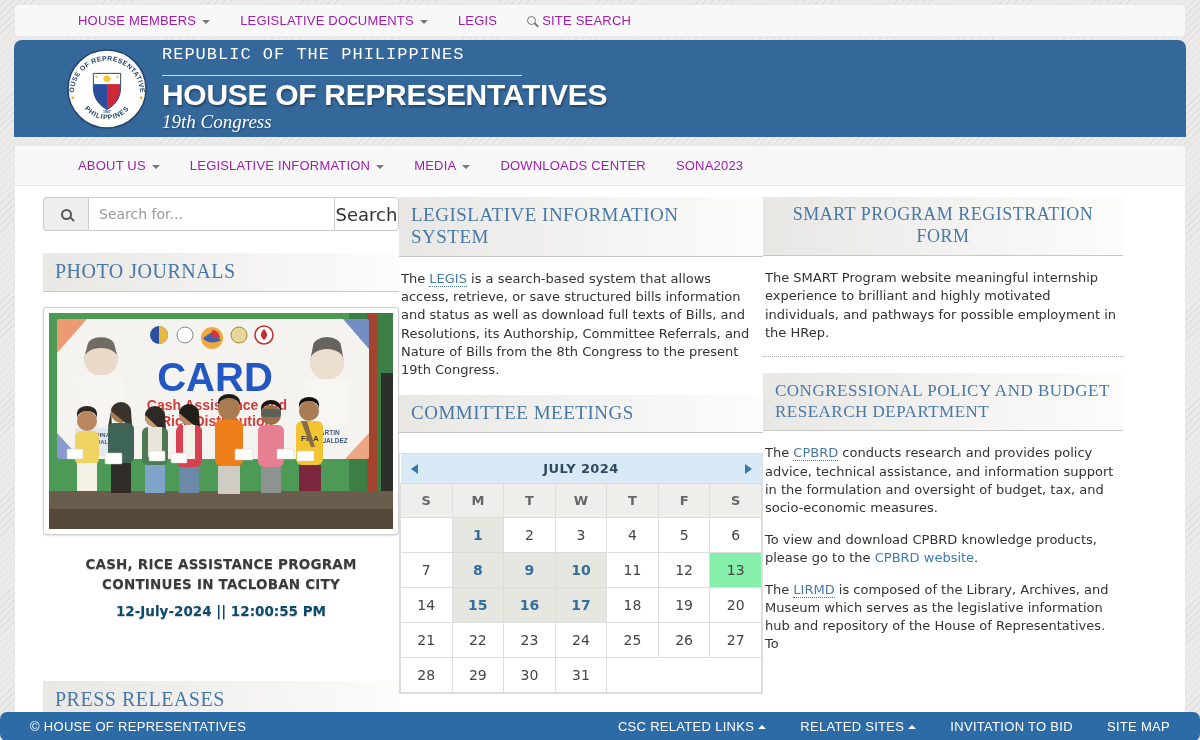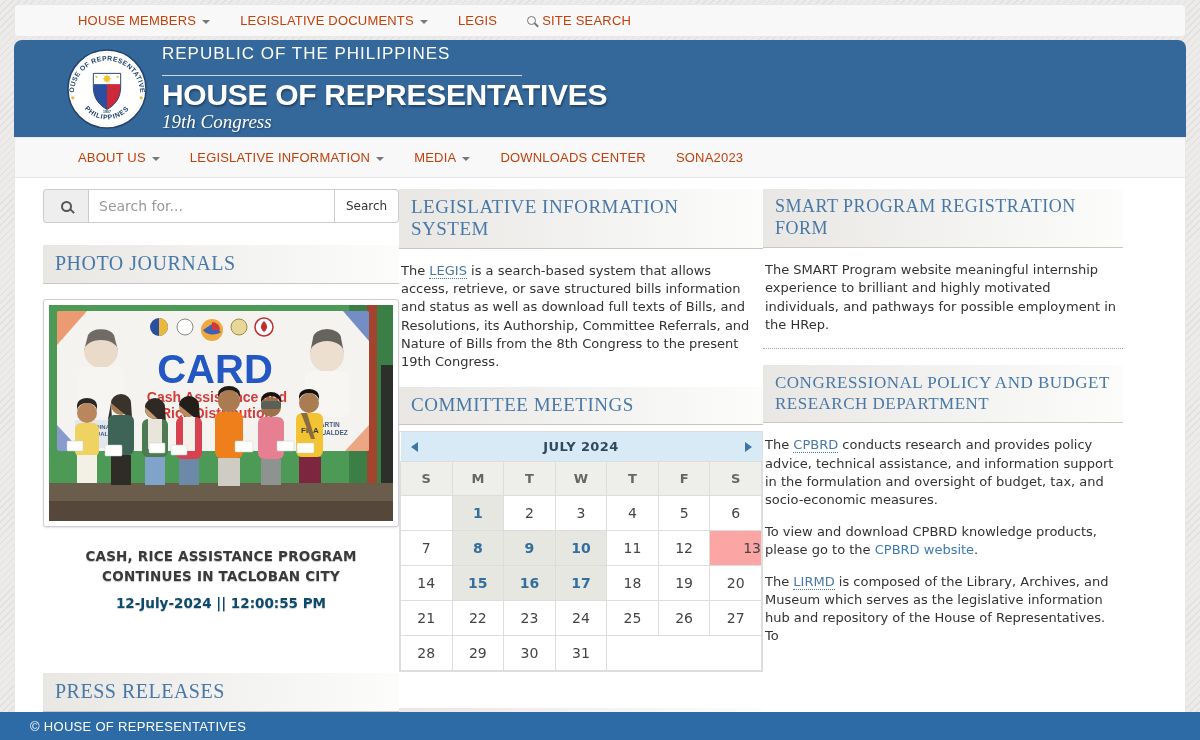--- a/index.html
+++ b/index.html
@@ -12,124 +12,124 @@
   .page { position:relative; width:1200px; height:740px; }
   .container { margin:0 14px; width:1172px; }
 
   
   .topnav {
     margin-top:4px; background:#f8f8f8; border:1px solid #e7e7e7; border-radius:4px;
     height:33px; display:flex; align-items:center; padding-left:48px;
     font-family:"Liberation Sans", sans-serif;
   }
   .topnav .nav-item, .subnav .nav-item {
-    color:#c2410c; font-size:13px; letter-spacing:.2px; padding:0 15px; cursor:pointer;
+    color:#a21caf; font-size:13px; letter-spacing:.2px; padding:0 15px; cursor:pointer;
     display:flex; align-items:center; gap:6px; height:33px; text-transform:uppercase;
   }
   .caret { width:0; height:0; border-left:4px solid transparent; border-right:4px solid transparent;
     border-top:4px solid #777; display:inline-block; margin-top:2px; }
   .mag { position:relative; width:9px; height:9px; border:1.5px solid #777; border-radius:50%; display:inline-block; }
   .mag::after { content:""; position:absolute; width:5px; height:1.5px; background:#777;
     transform:rotate(45deg); right:-4px; bottom:-1px; }
 
   
   .masthead {
     margin-top:3px; background:#34689b; border-radius:8px 8px 0 0; height:97px;
     display:flex; align-items:center; padding-left:52px; position:relative; color:#fff;
   }
   .seal { width:82px; height:82px; flex:0 0 82px; }
   .mast-text { margin-left:14px; width:360px; }
-  .mast-line1 { font-family:Liberation Sans, sans-serif; font-size:17px; letter-spacing:1px;
+  .mast-line1 { font-family:Liberation Mono, monospace; font-size:17px; letter-spacing:1px;
     padding-bottom:11px; border-bottom:1px solid rgba(255,255,255,.75); }
   .mast-line2 { font-family:"Liberation Sans", sans-serif; font-weight:bold; font-size:30px;
     letter-spacing:-.3px; line-height:1.1; margin-top:2px; text-shadow:1px 2px 2px rgba(0,0,0,.35); white-space:nowrap; }
   .mast-line3 { display:flex; justify-content:space-between; font-family:"Liberation Serif", serif;
     font-style:italic; font-size:19px; margin-top:0px; text-shadow:1px 1px 2px rgba(0,0,0,.3); }
 
   
   .subnav {
     background:#f8f8f8; border:1px solid #e7e7e7; height:41px;
-    display:flex; align-items:center; padding-left:48px; font-family:"Liberation Sans", sans-serif;
+    display:flex; align-items:center; padding-left:48px; font-family:"Liberation Sans", sans-serif;margin-top:8px;
   }
   .subnav .nav-item { height:41px; }
 
   
   .main-wrap { background:#fff; border-left:1px solid #e7e7e7; border-right:1px solid #e7e7e7;
     height:560px; display:flex; padding:11px 28px 0 28px; }
   .col-left  { width:356px; flex:0 0 356px; }
   .col-mid   { width:364px; flex:0 0 364px; }
   .col-right { width:360px; flex:0 0 360px; }
 
   .panel-heading {
     font-family:"Liberation Serif", serif; color:#4878a8; font-size:20px; letter-spacing:.5px;
     background:linear-gradient(to right, #e8e7e4, #fcfcfb);
     border-bottom:1px solid #c9c7c3; padding:7px 12px 8px 12px;
   }
   .h-mid { font-size:19px; }
-  .h-smart { font-size:18px; line-height:1.2; }
+  .h-smart { font-size:18px; line-height:1.2;text-align:center; }
   .h-cpbrd { font-size:17px; line-height:1.25; }
   .h-lirmd { font-size:15px; line-height:1.3; }
 
   .body-text { font-size:13px; color:#333; line-height:1.4; margin:13px 2px 0 2px; }
   a.dotted-link { color:#4878a8; text-decoration:none; border-bottom:1px dotted #4878a8; cursor:pointer; }
   a.plain-link { color:#3b7ab5; text-decoration:none; cursor:pointer; }
 
   
   .search-group { display:flex; height:34px; width:100%; }
   .search-addon { width:45px; background:#eee; border:1px solid #ccc; border-right:none;
     border-radius:4px 0 0 4px; display:flex; align-items:center; justify-content:center; }
   .mag-dark { position:relative; width:11px; height:11px; border:2px solid #555; border-radius:50%; display:inline-block; }
   .mag-dark::after { content:""; position:absolute; width:6px; height:2px; background:#555;
     transform:rotate(45deg); right:-5px; bottom:-2px; }
   .search-input { flex:1; border:1px solid #ccc; padding:0 10px; font-size:14px; color:#555;
     font-family:"DejaVu Sans", sans-serif; outline:none; }
   .search-input::placeholder { color:#999; }
   .search-btn { width:64px; background:#fff; border:1px solid #ccc; border-left:none;
-    border-radius:0 4px 4px 0; font-size:12px; color:#333; cursor:pointer; font-family:"DejaVu Sans", sans-serif; }
+    border-radius:0 4px 4px 0; font-size:18px; color:#333; cursor:pointer; font-family:"DejaVu Sans", sans-serif; }
 
   .photo-head { margin-top:22px; }
   .photo-frame { margin-top:15px; background:#fff; border:1px solid #cfcfcf; border-radius:3px;
     padding:5px; box-shadow:0 1px 2px rgba(0,0,0,.12); cursor:pointer; }
   .photo-frame svg { display:block; }
 
   .photo-caption { margin-top:20px; text-align:center; font-size:13.5px; font-weight:bold;
     color:#3a3a3a; letter-spacing:.2px; line-height:1.45; text-shadow:0 1px 1px rgba(0,0,0,.25); }
   .photo-date { margin-top:9px; text-align:center; font-size:13.5px; font-weight:bold; color:#0c4a6e;
     text-shadow:0 1px 1px rgba(0,0,0,.2); }
   .press-head { margin-top:62px; }
 
   
-  .cal-wrap { margin-top:6px; border:1px solid #ddd; }
+  .cal-wrap { margin-top:20px; border:1px solid #ddd; }
   table.cal { width:100%; border-collapse:collapse; font-size:14px; }
   .cal-month td { background:#d8eaf6; padding:7px 10px; }
   .cal-month-inner { display:flex; align-items:center; }
   .cal-title { flex:1; text-align:center; color:#31495e; font-size:13px; font-weight:bold; letter-spacing:.4px; }
   .arr { width:0; height:0; cursor:pointer; }
   .arr-l { border-top:5px solid transparent; border-bottom:5px solid transparent; border-right:7px solid #3a76a8; }
   .arr-r { border-top:5px solid transparent; border-bottom:5px solid transparent; border-left:7px solid #3a76a8; }
   .cal th { background:#eeeeea; border:1px solid #ddd; color:#666; font-size:13px;
     font-weight:bold; padding:9px 0; width:14.28%; }
   .cal td.day { border:1px solid #ddd; text-align:center; padding:9px 0; color:#444; background:#fff; }
   .cal td.meet { background:#e7e7e1; color:#336e9e; font-weight:bold; cursor:pointer; }
-  .cal td.today { background:#fca5a5;text-align:right; }
+  .cal td.today { background:#86efac; }
   .stream-head { margin-top:36px; }
 
   
   .smart-links { display:flex; margin:16px 2px 0 2px; font-size:13.5px; }
   .smart-link { flex:1; color:#2a6496; cursor:pointer; }
   .bullet { color:#1c3e6e; margin-right:6px; }
   .dotted-sep { border-bottom:1px dotted #a9a7a4; margin:14px 0 16px 0; }
   .mt-para2 { margin-top:14px; }
   .head-gap { margin-top:16px; }
 
   
   .footer {
     position:absolute; left:0; top:708px; width:1200px; height:29px; background:#2d6ba6;
     display:flex; align-items:center; color:#fff; font-family:"Liberation Sans", sans-serif;
-    font-size:13px; padding:0 30px 0 30px; z-index:5;
+    font-size:13px; padding:0 30px 0 30px; z-index:5;border-radius:7px;
   }
   .footer-copy { letter-spacing:.3px; }
   .footer-links { margin-left:auto; display:flex; gap:34px; }
   .footer-link { display:flex; align-items:center; gap:4px; cursor:pointer; letter-spacing:.3px; white-space:nowrap; }
   .caret-up { width:0; height:0; border-left:4px solid transparent; border-right:4px solid transparent;
     border-bottom:4px solid #fff; display:inline-block; }
 </style>
 </head>
 <body>
 
@@ -441,15 +441,31 @@
         <p class="body-text mt-para2"><span>To view and download CPBRD knowledge products, please go to the </span><a class="plain-link">CPBRD website</a><span>.</span></p>
 
         <p class="body-text"><span>The </span><a class="dotted-link">LIRMD</a><span> is composed of the Library, Archives, and Museum which serves as the legislative information hub and repository of the House of Representatives. To</span></p>
       </div>
 
     </div>
   </div>
 
   <div class="footer">
     <span class="footer-copy">© HOUSE OF REPRESENTATIVES</span>
+    <div class="footer-links">
+      <span class="footer-link">
+        <span>CSC RELATED LINKS</span>
+        <span class="caret-up"></span>
+      </span>
+      <span class="footer-link">
+        <span>RELATED SITES</span>
+        <span class="caret-up"></span>
+      </span>
+      <span class="footer-link">
+        <span>INVITATION TO BID</span>
+      </span>
+      <span class="footer-link">
+        <span>SITE MAP</span>
+      </span>
+    </div>
   </div>
 
 </div>
 
 </body></html>

